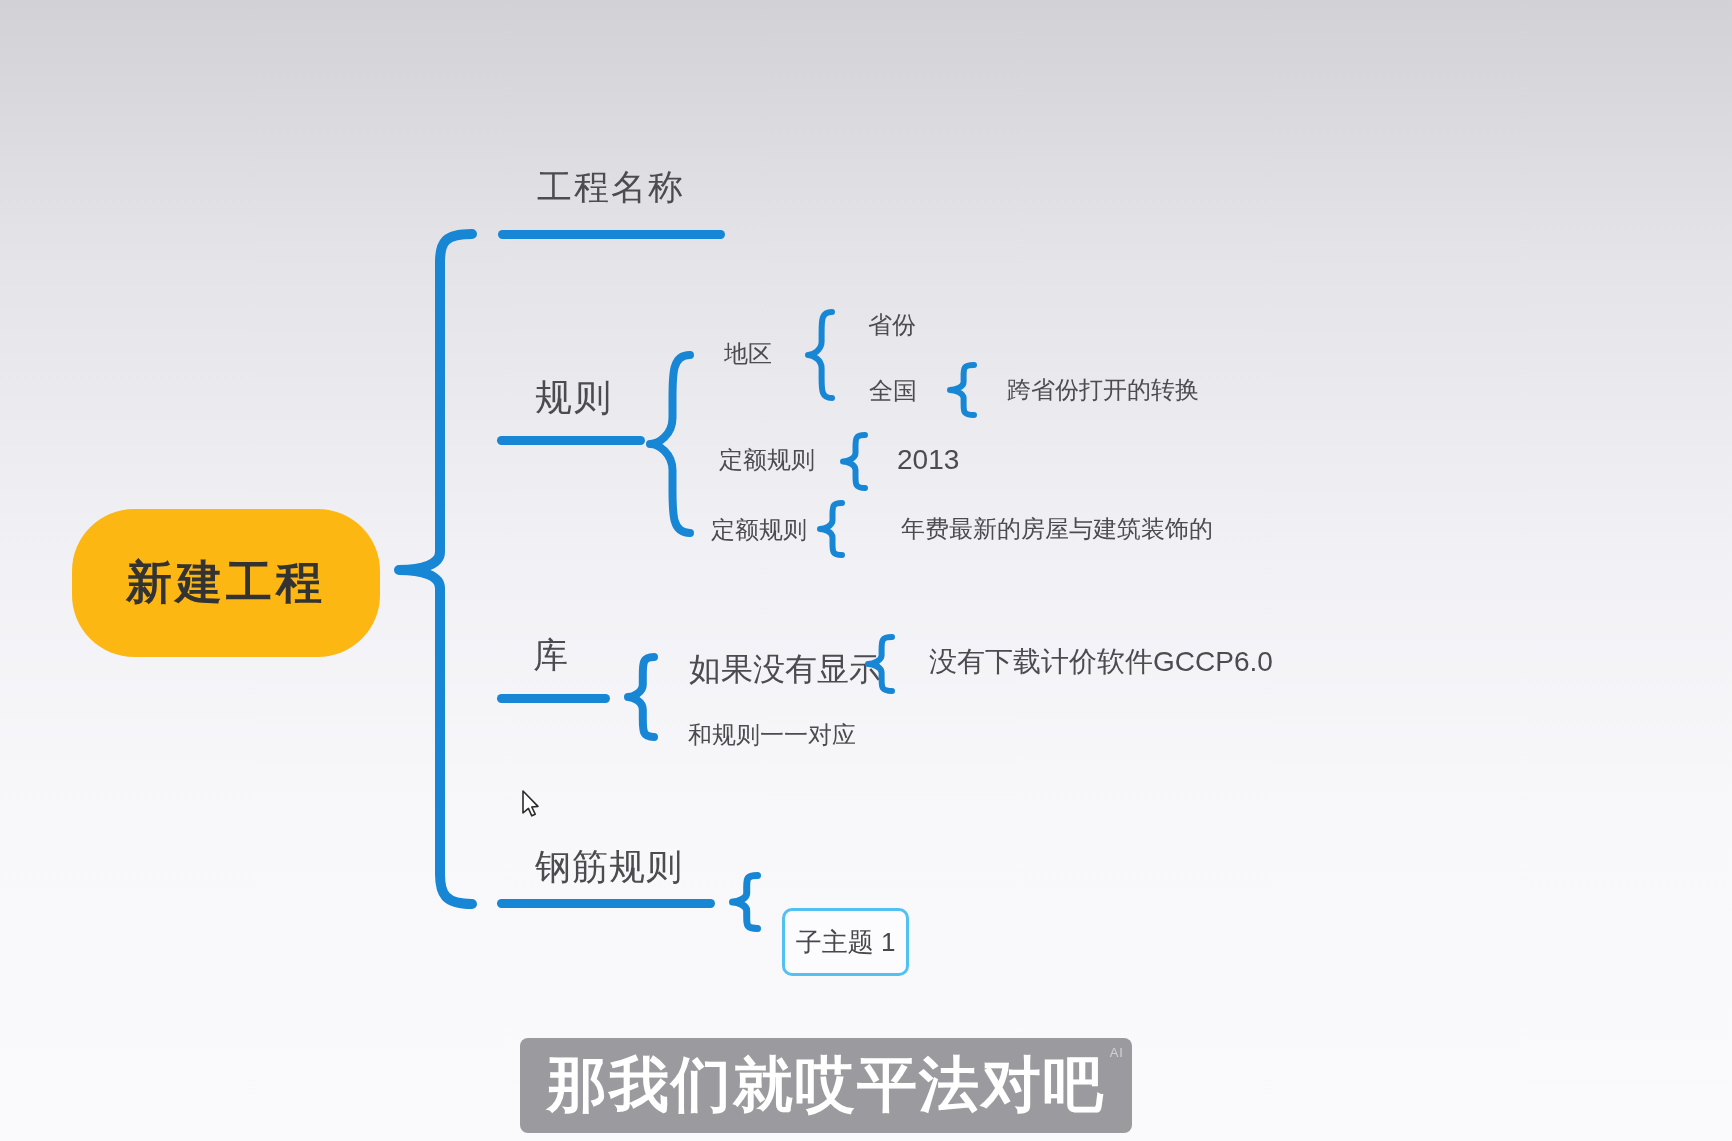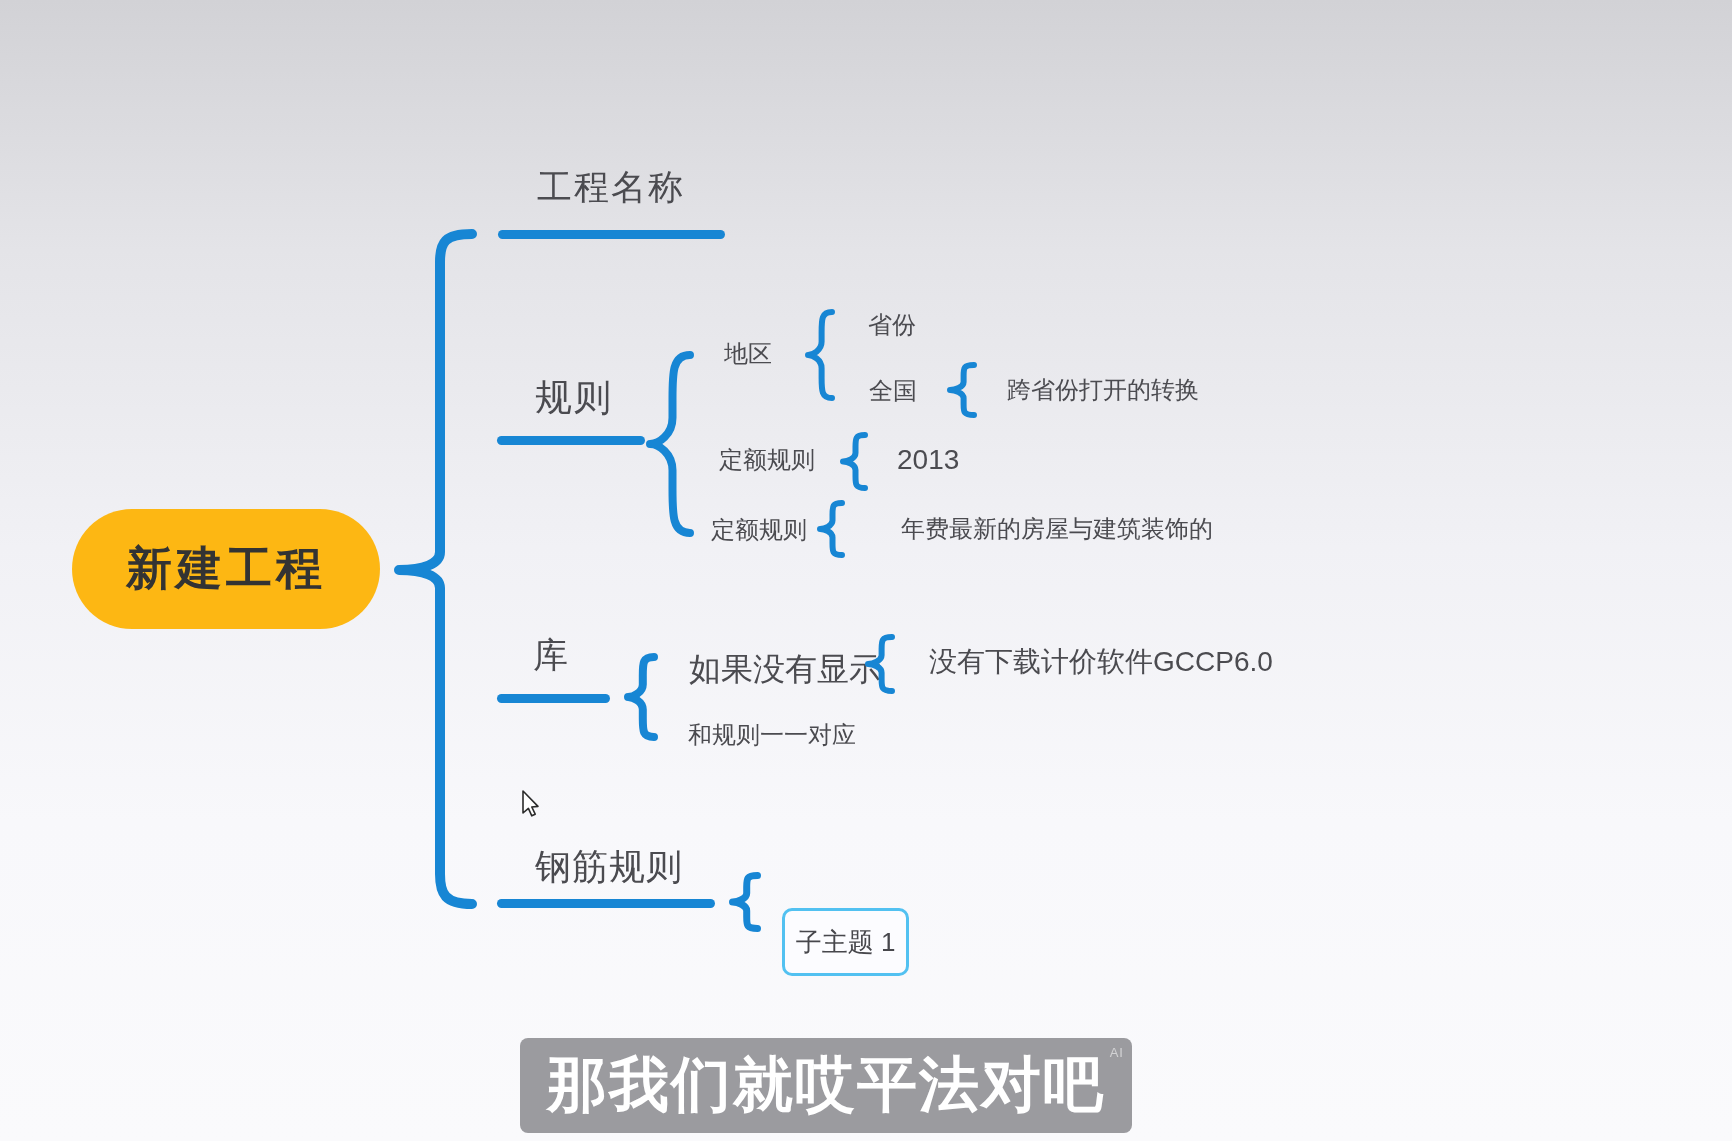--- a/index.html
+++ b/index.html
@@ -46,21 +46,21 @@
     position:absolute;top:8px;right:8px;
     font-size:13px;color:rgba(255,255,255,0.55);
     font-weight:normal;letter-spacing:1px;line-height:1;
   }
 </style>
 </head>
 <body>
 
 <div id="stage">
 
-  <div id="root-pill" class="abs" style="left:72px;top:509px;width:308px;height:120px;">
+  <div id="root-pill" class="abs" style="left:72px;top:509px;width:308px;height:148px;">
     <span>新建工程</span>
   </div>
 
   <svg class="rootbrace abs" style="left:393px;top:228px;" width="82" height="680" viewBox="0 0 82 680">
     <path d="M79 6 C52 6 47 14 47 34 L47 324 C47 336 30 342 6 342 C30 342 47 348 47 360 L47 646 C47 666 52 676 79 676" fill="none" stroke="#1786d4" stroke-width="10" stroke-linecap="round" stroke-linejoin="round"></path>
   </svg>
 
   <div class="label abs" style="left:537px;top:168px;font-size:35px;letter-spacing:2px;">工程名称</div>
   <div class="underline abs" style="left:498px;top:230px;width:227px;"></div>
 

